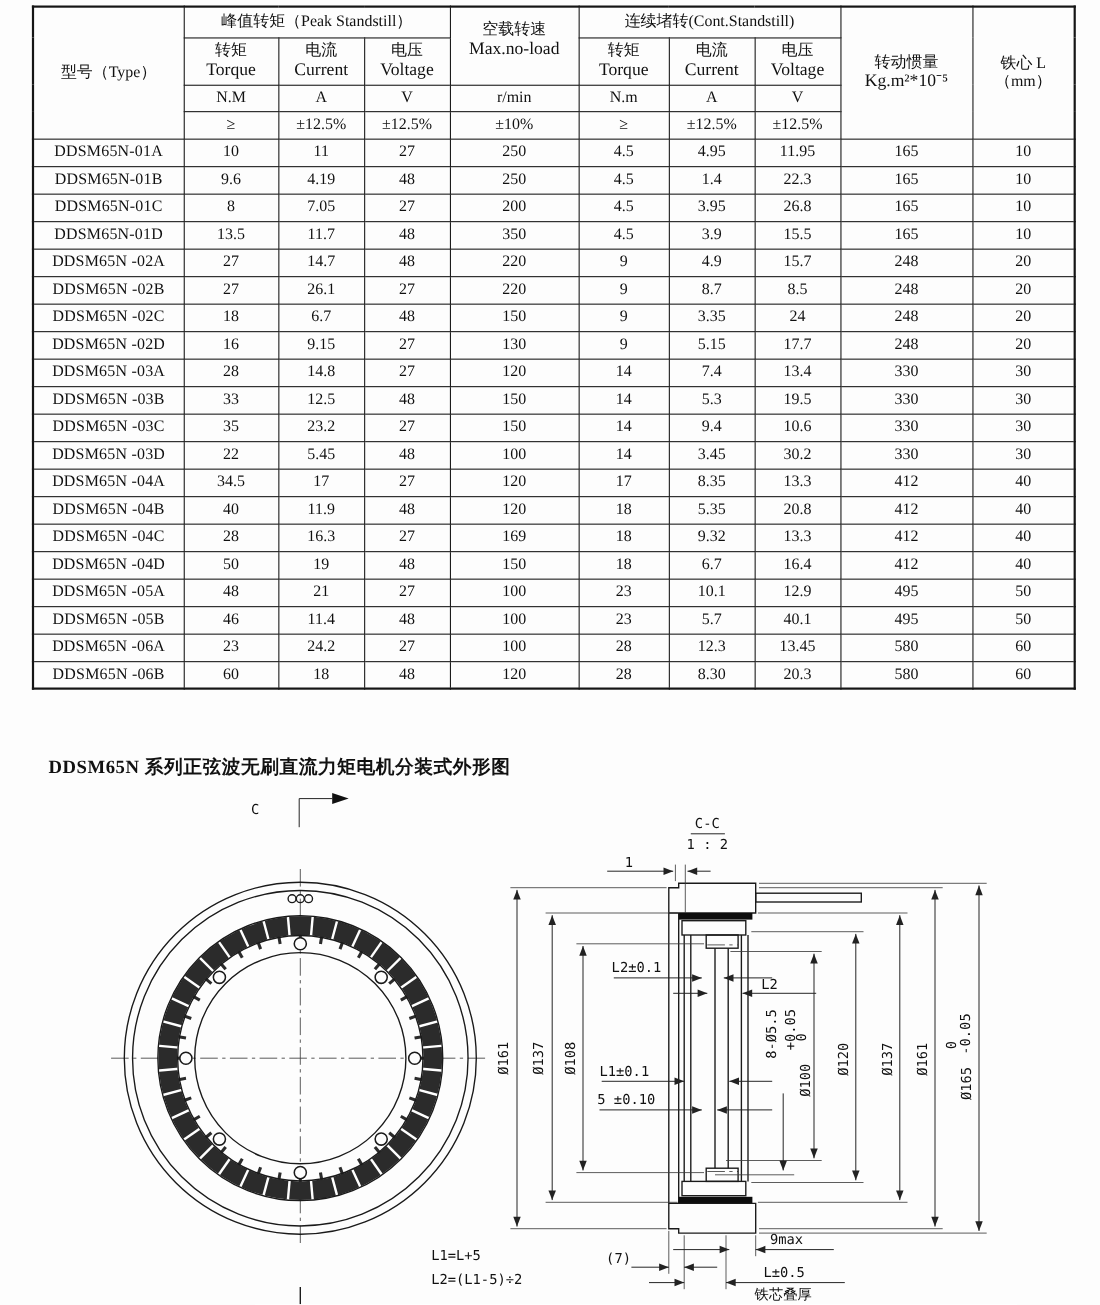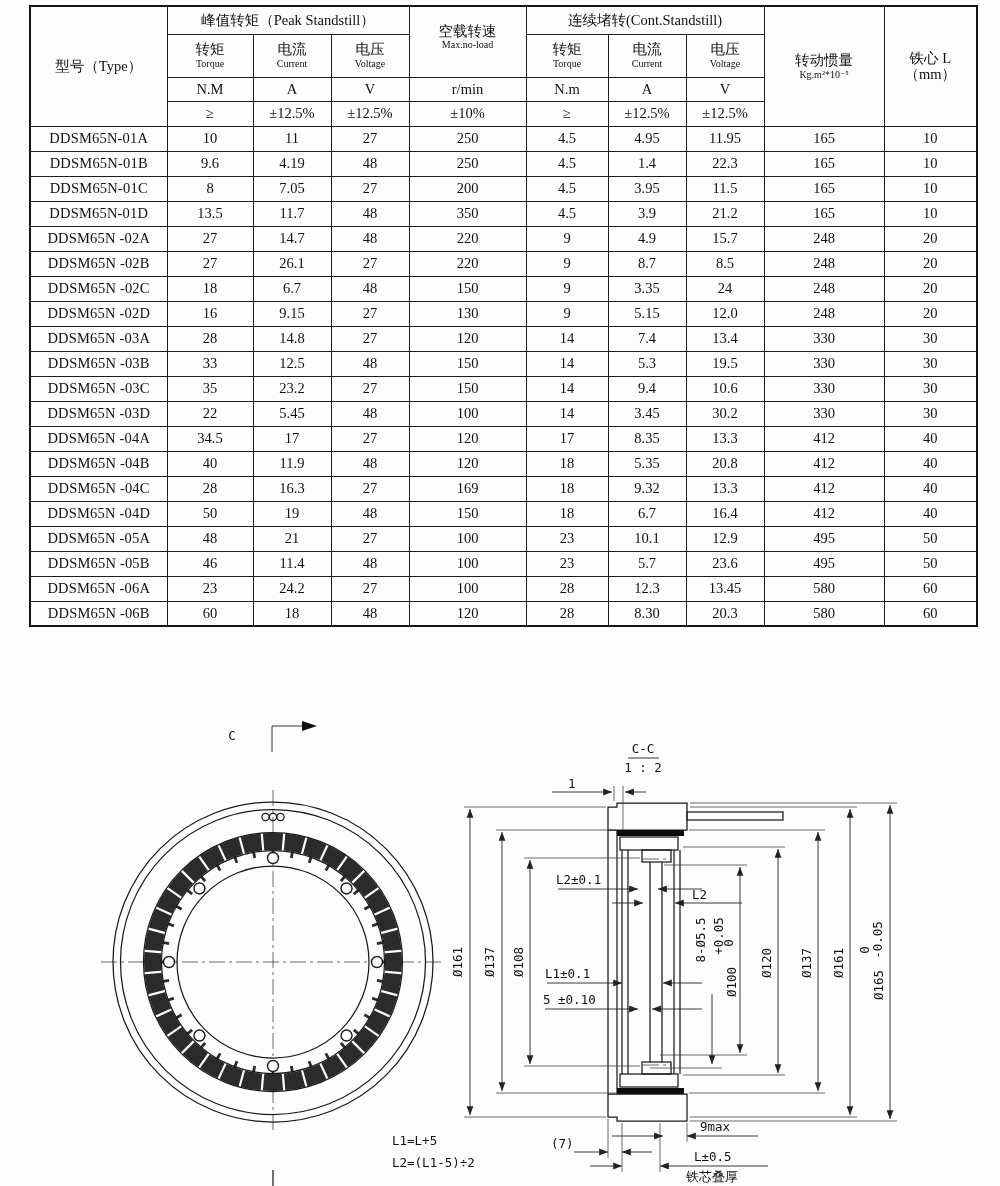--- a/index.html
+++ b/index.html
@@ -7,21 +7,21 @@
         font-family:"Liberation Serif","DejaVu Serif",serif;color:#111;}
   table.spec{position:absolute;left:29px;top:5px;width:947px;border-collapse:collapse;
         table-layout:fixed;border:2.4px solid #151515;}
   table.spec td{border:1.5px solid #1c1c1c;text-align:center;vertical-align:middle;
         padding:0;font-size:14.5px;line-height:1.15;color:#101010;overflow:hidden;}
   tr.hr1{height:28px;} tr.hr2{height:43px;} tr.hr3{height:24px;margin-left:16px;} tr.hr4{height:25px;}
   tr.drow{height:25px;}
   td.type-cell{padding-bottom:10px;font-size:15px;font-family:Liberation Serif, serif;}
   td.group{font-size:15px;}
   td.twoline div{display:block;}
-  .sub-en{font-size:10px;}
+  .sub-en{font-size:16px;font-family:Liberation Serif, serif;}
   td.tall{font-size:15px;}
   td.tol{font-size:13.5px;}
   td.model{text-align:left;padding-left:9px;font-size:14px;letter-spacing:.2px;}
   .caption{position:absolute;left:44px;top:686px;font-size:17px;font-weight:bold;
         letter-spacing:.5px;white-space:nowrap;}
   svg text{fill:#111;font-family:"DejaVu Sans Mono","Liberation Mono",monospace;font-size:12.5px;}
   svg text.cjk{font-family:"Liberation Serif","DejaVu Serif",serif;font-size:13px;}
   .dim{stroke:#222;stroke-width:0.9;fill:none;}
   .ext{stroke:#3a3a3a;stroke-width:0.75;fill:none;}
   .part{stroke:#1a1a1a;stroke-width:1.25;fill:none;}
@@ -134,33 +134,33 @@
           <td>10</td>
         </tr>
         <tr class="drow">
           <td class="model">DDSM65N-01C</td>
           <td>8</td>
           <td>7.05</td>
           <td>27</td>
           <td>200</td>
           <td>4.5</td>
           <td>3.95</td>
-          <td>11.5</td>
+          <td>26.8</td>
           <td>165</td>
           <td>10</td>
         </tr>
         <tr class="drow">
           <td class="model">DDSM65N-01D</td>
           <td>13.5</td>
           <td>11.7</td>
           <td>48</td>
           <td>350</td>
           <td>4.5</td>
           <td>3.9</td>
-          <td>21.2</td>
+          <td>15.5</td>
           <td>165</td>
           <td>10</td>
         </tr>
         <tr class="drow">
           <td class="model">DDSM65N -02A</td>
           <td>27</td>
           <td>14.7</td>
           <td>48</td>
           <td>220</td>
           <td>9</td>
@@ -194,21 +194,21 @@
           <td>20</td>
         </tr>
         <tr class="drow">
           <td class="model">DDSM65N -02D</td>
           <td>16</td>
           <td>9.15</td>
           <td>27</td>
           <td>130</td>
           <td>9</td>
           <td>5.15</td>
-          <td>12.0</td>
+          <td>17.7</td>
           <td>248</td>
           <td>20</td>
         </tr>
         <tr class="drow">
           <td class="model">DDSM65N -03A</td>
           <td>28</td>
           <td>14.8</td>
           <td>27</td>
           <td>120</td>
           <td>14</td>
@@ -314,21 +314,21 @@
           <td>50</td>
         </tr>
         <tr class="drow">
           <td class="model">DDSM65N -05B</td>
           <td>46</td>
           <td>11.4</td>
           <td>48</td>
           <td>100</td>
           <td>23</td>
           <td>5.7</td>
-          <td>23.6</td>
+          <td>40.1</td>
           <td>495</td>
           <td>50</td>
         </tr>
         <tr class="drow">
           <td class="model">DDSM65N -06A</td>
           <td>23</td>
           <td>24.2</td>
           <td>27</td>
           <td>100</td>
           <td>28</td>
@@ -345,20 +345,21 @@
           <td>120</td>
           <td>28</td>
           <td>8.30</td>
           <td>20.3</td>
           <td>580</td>
           <td>60</td>
         </tr>
       </tbody>
   </table>
 
+  <div class="caption">DDSM65N 系列正弦波无刷直流力矩电机分装式外形图</div>
 
   <svg style="position:absolute;left:0;top:716px" width="1000" height="470" viewBox="0 716 1000 470" xmlns="http://www.w3.org/2000/svg">
     <defs>
       <pattern id="h1" width="8" height="8" patternUnits="userSpaceOnUse" patternTransform="rotate(45)">
         <line x1="0" y1="0" x2="0" y2="8" stroke="#3d3d3d" stroke-width="1.1"></line>
       </pattern>
       <marker id="ah" viewBox="0 0 10 8" refX="9.4" refY="4" markerWidth="10" markerHeight="8" markerUnits="userSpaceOnUse" orient="auto-start-reverse">
         <path d="M0.6,0.6 L9.4,4 L0.6,7.4 z" fill="#222"></path>
       </marker>
     </defs>

